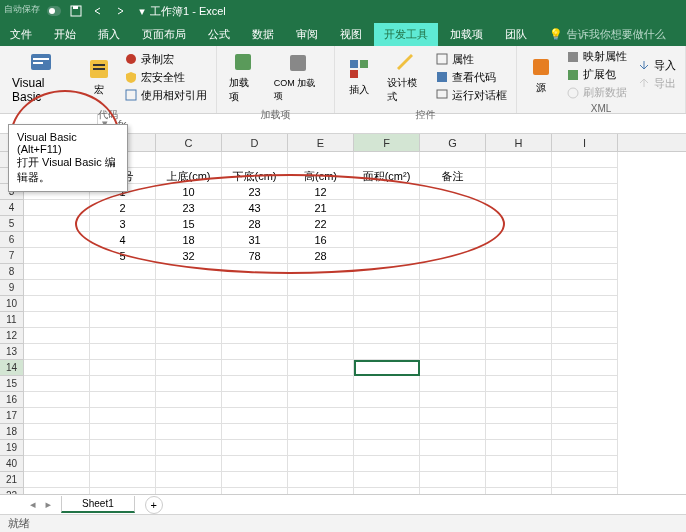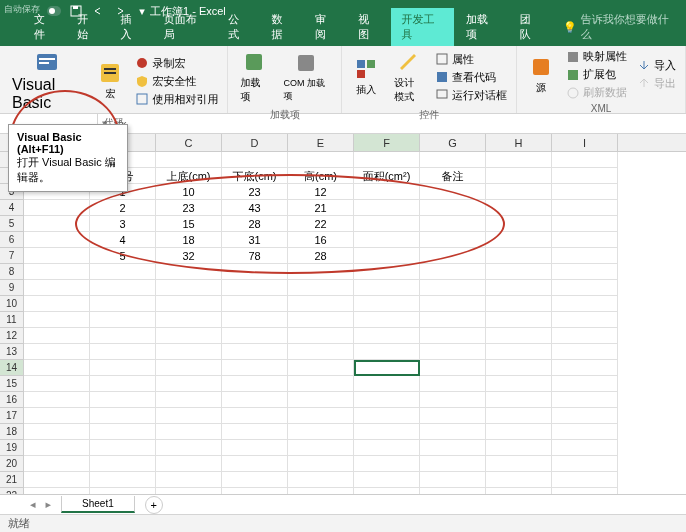--- a/index.html
+++ b/index.html
@@ -1,36 +1,36 @@
 <!DOCTYPE html>
 <html><head>
 <meta charset="utf-8">
 <style>
 *{margin:0;padding:0;box-sizing:border-box;font-family:"Microsoft YaHei",Arial,sans-serif;font-size:11px}
 body{background:#fff;width:686px;height:532px;overflow:hidden;position:relative}
 .titlebar{background:#217346;height:22px;display:flex;align-items:center;color:#fff;padding:0 4px}
 .titlebar .qat{display:flex;gap:6px;align-items:flex-start}
 .titlebar .qat-item{width:16px;height:16px;display:flex;align-items:center;justify-content:center;cursor:pointer}
 .titlebar .title{flex:1;text-align:left;font-size:11px}
-.tabs{background:#217346;height:24px;display:flex;align-items:flex-end;padding-left:24px;gap:2px}
+.tabs{background:#217346;height:24px;display:flex;align-items:flex-end;padding-left:0;gap:2px}
 .tab{padding:4px 10px;color:#fff;cursor:pointer;font-size:11px}
 .tab.active{background:#5eead4;color:#217346}
 .tab.tell{color:#b8d8c9;display:flex;align-items:center;gap:4px}
 .ribbon{background:#f3f3f3;height:68px;border-bottom:1px solid #d4d4d4;display:flex;position:relative}
 .ribbon-group{border-right:1px solid #e0e0e0;padding:2px 6px;display:flex;flex-direction:column;height:100%}
 .ribbon-group .content{flex:1;display:flex;gap:4px}
 .ribbon-group .label{text-align:center;font-size:10px;color:#666;padding-top:2px}
 .big-btn{display:flex;flex-direction:column;align-items:center;justify-content:center;padding:2px 6px;cursor:pointer;gap:2px}
 .big-btn .icon{width:24px;height:24px}
 .small-btns{display:flex;flex-direction:column;gap:1px;justify-content:center}
 .small-btn{display:flex;align-items:center;gap:3px;padding:1px 3px;cursor:pointer;font-size:10px;white-space:nowrap}
 .small-btn .icon{width:14px;height:14px}
 .vb-circle{position:absolute;left:10px;top:44px;width:110px;height:95px;border:2px solid #c0392b;border-radius:50%;pointer-events:none;z-index:5}
 .tooltip{position:absolute;left:8px;top:124px;background:#fff;border:1px solid #999;padding:6px 8px;font-size:10px;box-shadow:2px 2px 4px rgba(0,0,0,.2);z-index:10;width:120px}
-.tooltip b{font-weight:bold}
+.tooltip b{font-weight:normal}
 .formula-bar{height:20px;border-bottom:1px solid #d4d4d4;display:flex;align-items:center}
 .name-box{width:98px;border-right:1px solid #d4d4d4;padding:0 6px;height:100%;display:flex;align-items:center}
 .fx{padding:0 6px;color:#666;font-style:italic}
 .sheet{position:relative;overflow:hidden}
 .col-headers{display:flex;background:#f0f0f0;height:18px;border-bottom:1px solid #ccc}
 .corner{width:24px;border-right:1px solid #ccc;background:#f0f0f0}
 .col-h{width:66px;text-align:center;border-right:1px solid #ccc;line-height:18px;font-size:11px;color:#333;cursor:pointer}
 .col-h.sel{background:#d3e5d3}
 .rows{position:relative}
 .row{display:flex;height:16px}
@@ -100,21 +100,21 @@
 <div class="ribbon">
   <div class="vb-circle"></div>
   <div class="ribbon-group">
     <div class="content">
       <div class="big-btn">
         <svg class="icon">
             <rect x="2" y="4" width="20" height="16" fill="#4a7ab0" rx="2"></rect>
             <rect x="4" y="8" width="16" height="2" fill="#fff"></rect>
             <rect x="4" y="12" width="10" height="2" fill="#fff"></rect>
           </svg>
-        <span style="font-size:16px">Visual Basic</span>
+        <span style="font-size:12px">Visual Basic</span>
       </div>
       <div class="big-btn">
         <svg class="icon">
             <rect x="3" y="3" width="18" height="18" fill="#f0c040" rx="2"></rect>
             <rect x="6" y="7" width="12" height="2" fill="#333"></rect>
             <rect x="6" y="11" width="12" height="2" fill="#333"></rect>
           </svg>
         <span style="font-size:10px">宏</span>
       </div>
       <div class="small-btns">
@@ -492,21 +492,21 @@
         <div class="cell"></div>
         <div class="cell"></div>
         <div class="cell"></div>
         <div class="cell"></div>
         <div class="cell"></div>
         <div class="cell"></div>
         <div class="cell"></div>
         <div class="cell"></div>
       </div>
       <div class="row">
-        <div class="row-h">20</div>
+        <div class="row-h">40</div>
         <div class="cell"></div>
         <div class="cell"></div>
         <div class="cell"></div>
         <div class="cell"></div>
         <div class="cell"></div>
         <div class="cell"></div>
         <div class="cell"></div>
         <div class="cell"></div>
         <div class="cell"></div>
       </div>

